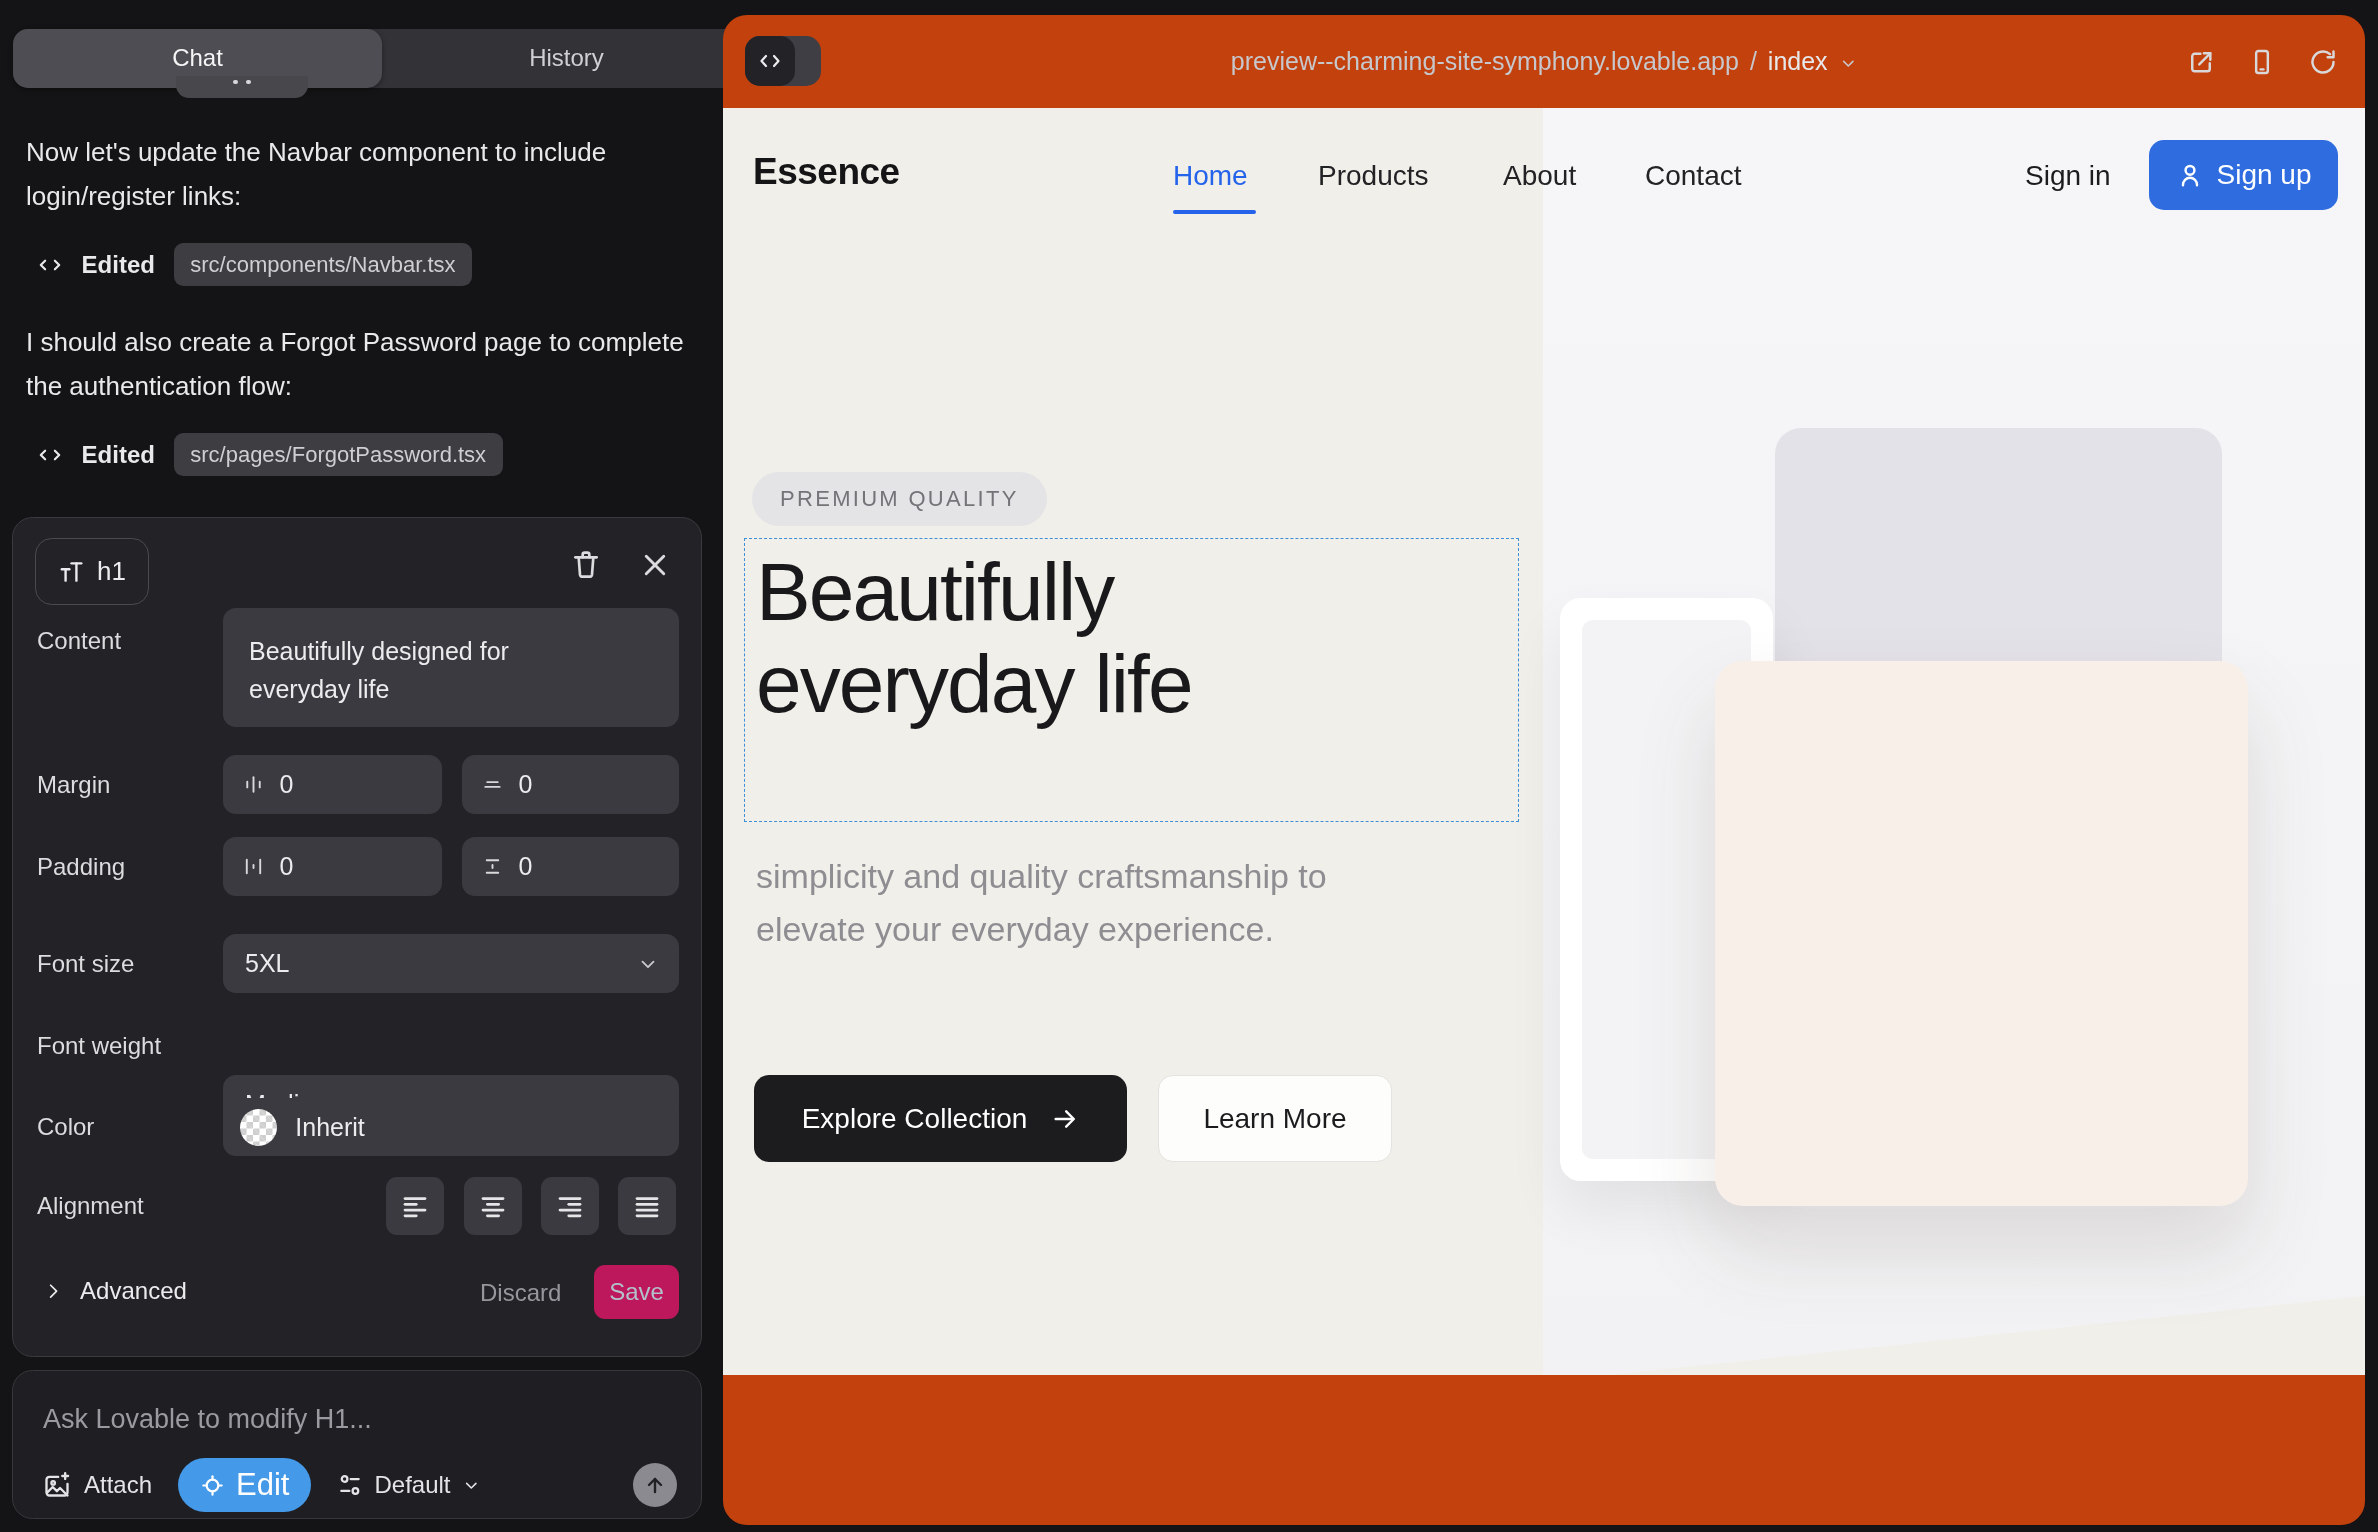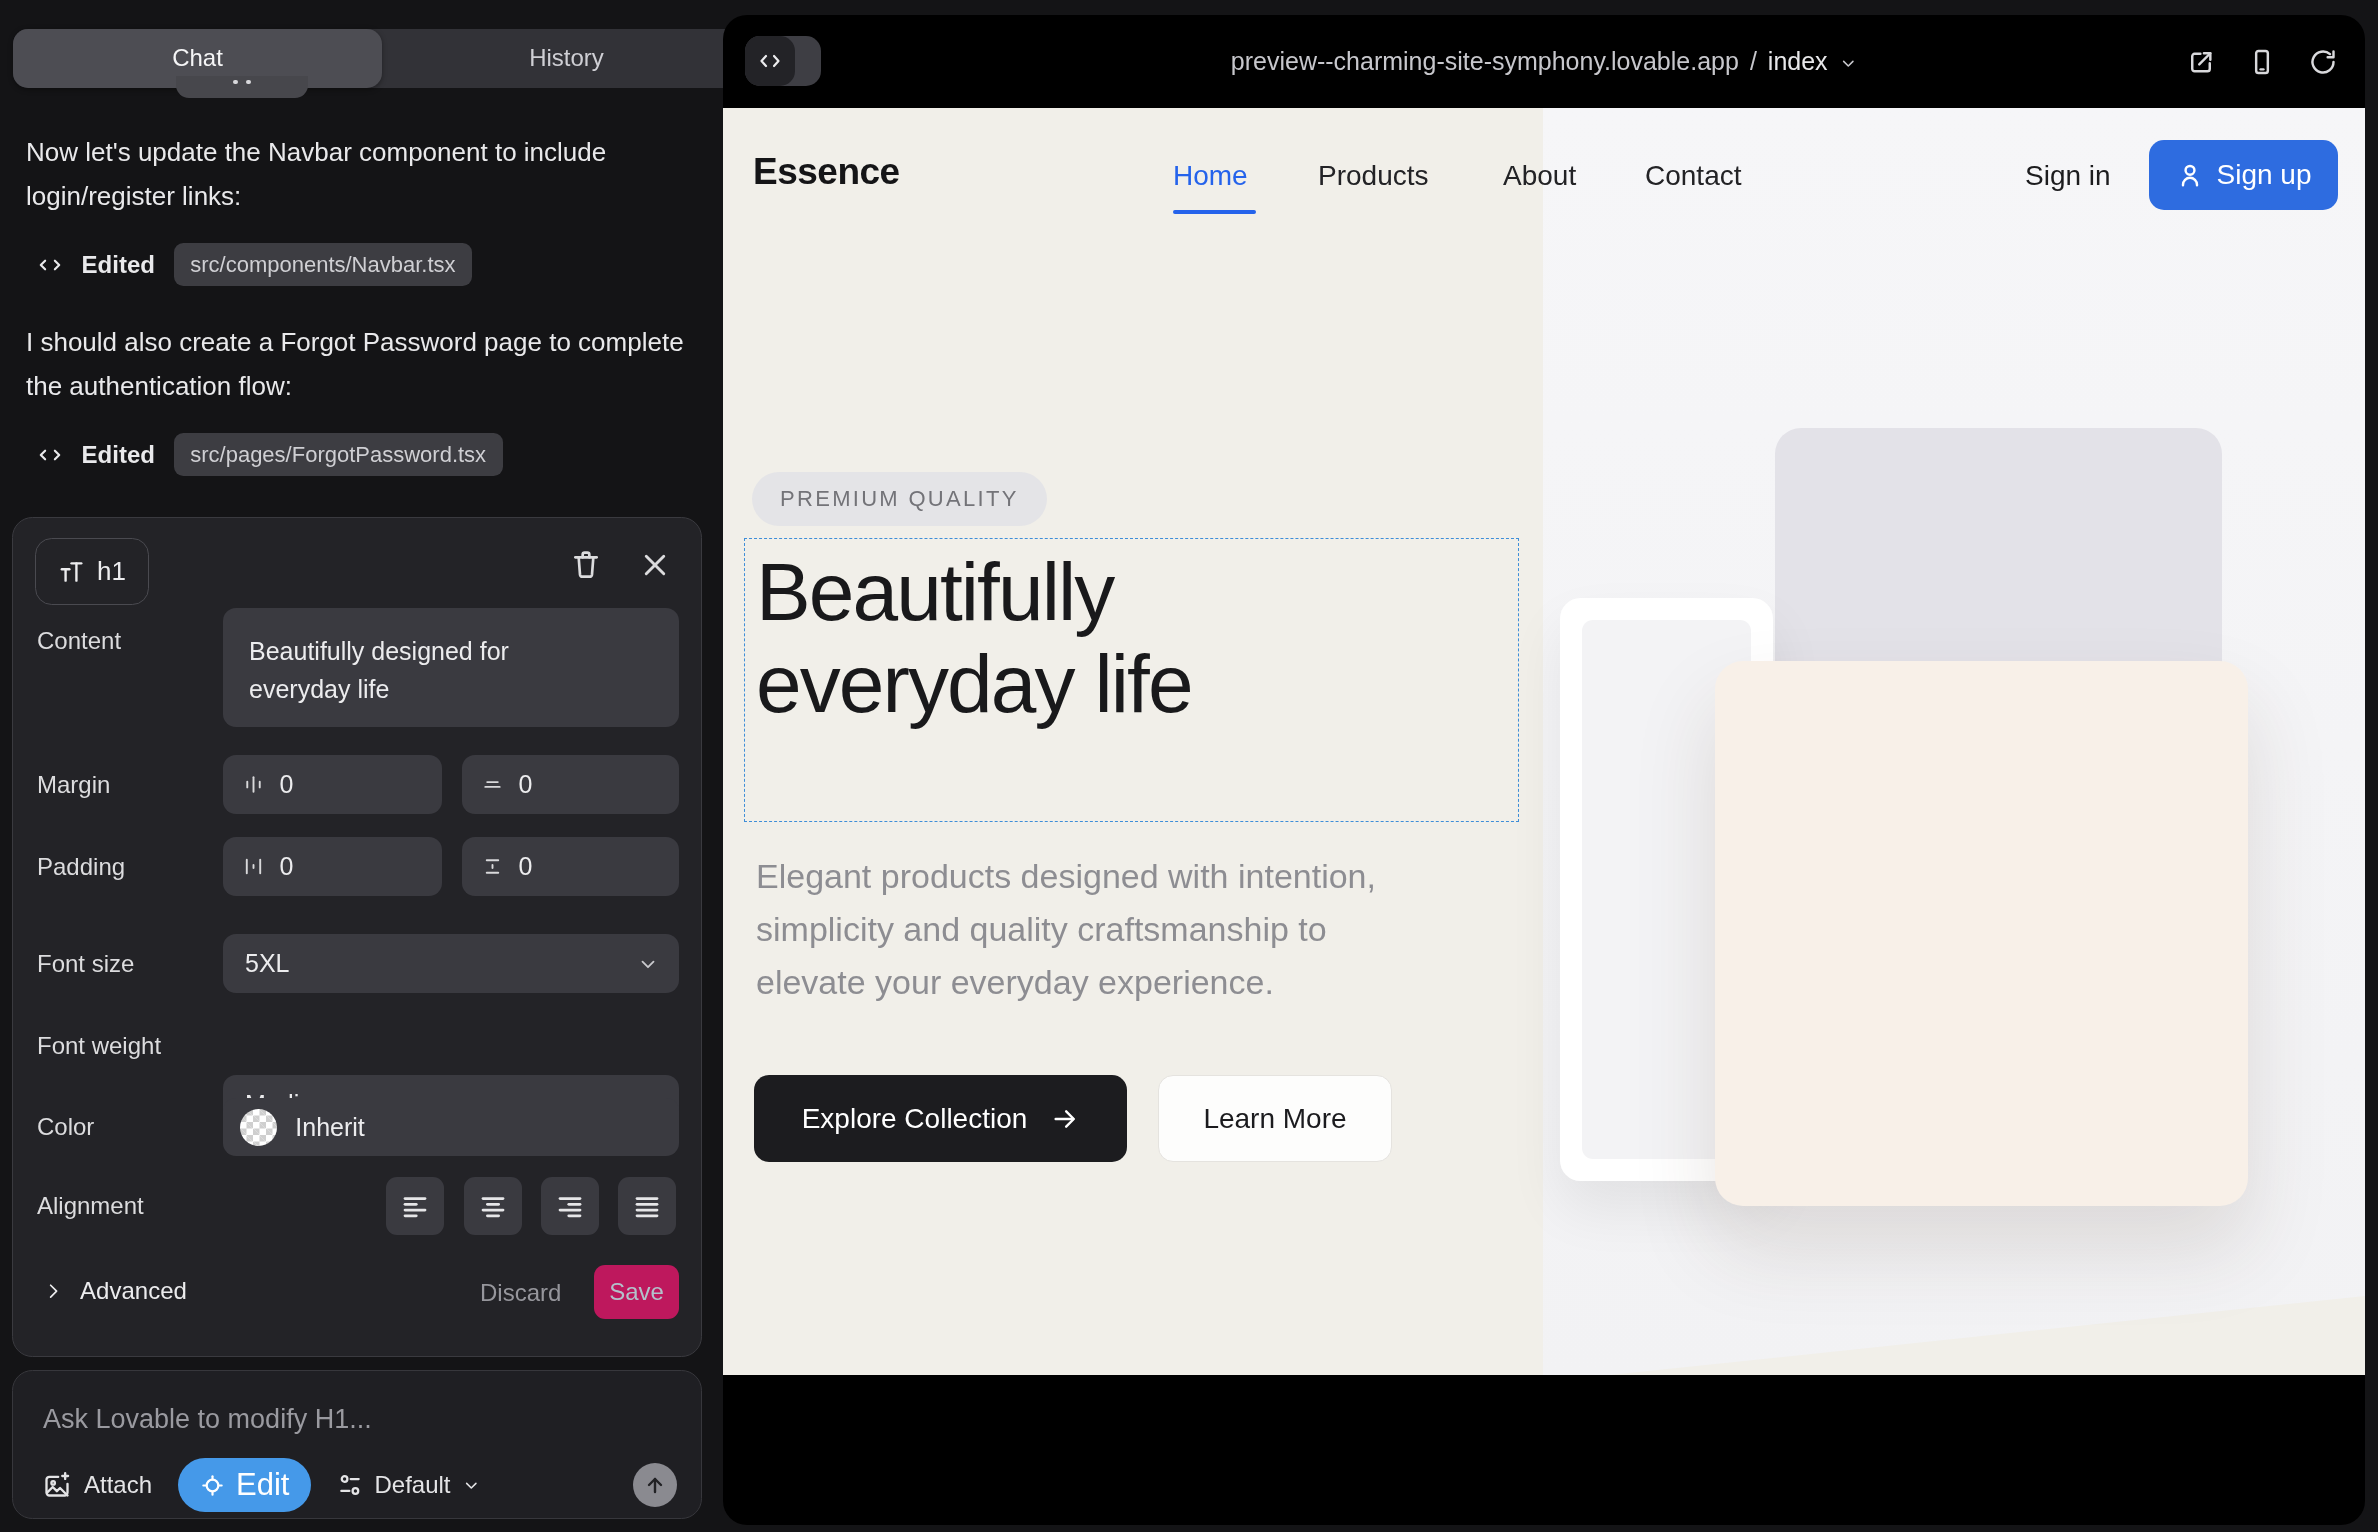--- a/index.html
+++ b/index.html
@@ -42,21 +42,21 @@
   .ghost-txt{ font-size:24px; color:#96969c; cursor:pointer; }
   .save-btn{ position:absolute; left:581px; top:747px; width:85px; height:54px; border:none; border-radius:11px; background:#be185d; color:#b3c1cb; font-size:24px; cursor:pointer; }
 
   .composer{ left:12px; top:1370px; width:690px; height:149px; background:#1f1f23; border:0.9px solid #37373c; border-radius:20.4px; }
   .composer .ph{ left:30px; top:33px; font-size:27px; color:#9a9aa0; }
   .composer .row{ left:30px; top:91px; width:634px; height:46px; display:flex; align-items:center; gap:26px; color:#e4e4e6; font-size:24px; }
   .edit-pill{ display:flex; align-items:center; gap:11px; background:#4599e9; color:#fff; border:none; border-radius:927px; padding:9.3px 22px; font-size:31px; cursor:pointer; }
   .send-btn{ margin-left:auto; width:44px; height:44px; border-radius:50%; border:none; background:#8a8a90; color:#212124; display:flex; align-items:center; justify-content:center; cursor:pointer; }
 
   
-  .bwin{ left:723px; top:15px; width:1642px; height:1510px; background:#000000; border-radius:24px; overflow:hidden; }
+  .bwin{ left:723px; top:15px; width:1642px; height:1510px; background:#c2410c; border-radius:24px; overflow:hidden; }
   .btop{ position:relative; height:93px; }
   .toggle{ position:absolute; left:22px; top:21.3px; width:76px; height:50px; background:#3e3e44; border-radius:15px; cursor:pointer; }
   .toggle .seg{ position:absolute; left:0; top:0; width:50px; height:50px; background:#232327; border-radius:15px; color:#ececee; display:flex; align-items:center; justify-content:center; }
   .urlbar{ position:absolute; left:0; right:0; top:0; height:93px; display:flex; align-items:center; justify-content:center; gap:11px; font-size:25px; color:#c7c7cc; cursor:pointer; }
   .urlbar .path{ color:#e8e8ea; }
   .btop .tools{ position:absolute; right:28px; top:0; height:93px; display:flex; align-items:center; gap:33px; color:#d9d9dc; }
 
   .pv{ position:absolute; left:0; top:93px; width:1642px; height:1267px; background:#f1efe9; overflow:hidden; }
   .pv-right{ left:820px; top:0; width:822px; height:1270px; background:linear-gradient(180deg,#f6f6f8 0%,#f2f2f4 100%); }
   .pv-wedge{ left:858px; top:1188px; width:784px; height:82px; background:#f1efe9; clip-path:polygon(0 100%,100% 100%,100% 0); }
@@ -381,21 +381,20 @@
         <span>Sign up</span>
       </button>
 
       <span class="abs badge">PREMIUM QUALITY</span>
       <div class="abs selbox"></div>
       <h1 class="abs hero-h1">
         <span>Beautifully</span>
         <span>everyday life</span>
       </h1>
       <p class="abs hero-p">
-        <span>Elegant products designed with intention,</span>
         <span>simplicity and quality craftsmanship to</span>
         <span>elevate your everyday experience.</span>
       </p>
       <button class="abs cta1">
         <span>Explore Collection</span>
         <span>
           <svg class="ic" width="28" height="28" viewBox="0 0 24 24" style="stroke-width:2.1">
               <path d="M4 12h15"></path>
               <polyline points="13 5.5 19.5 12 13 18.5"></polyline>
             </svg>

